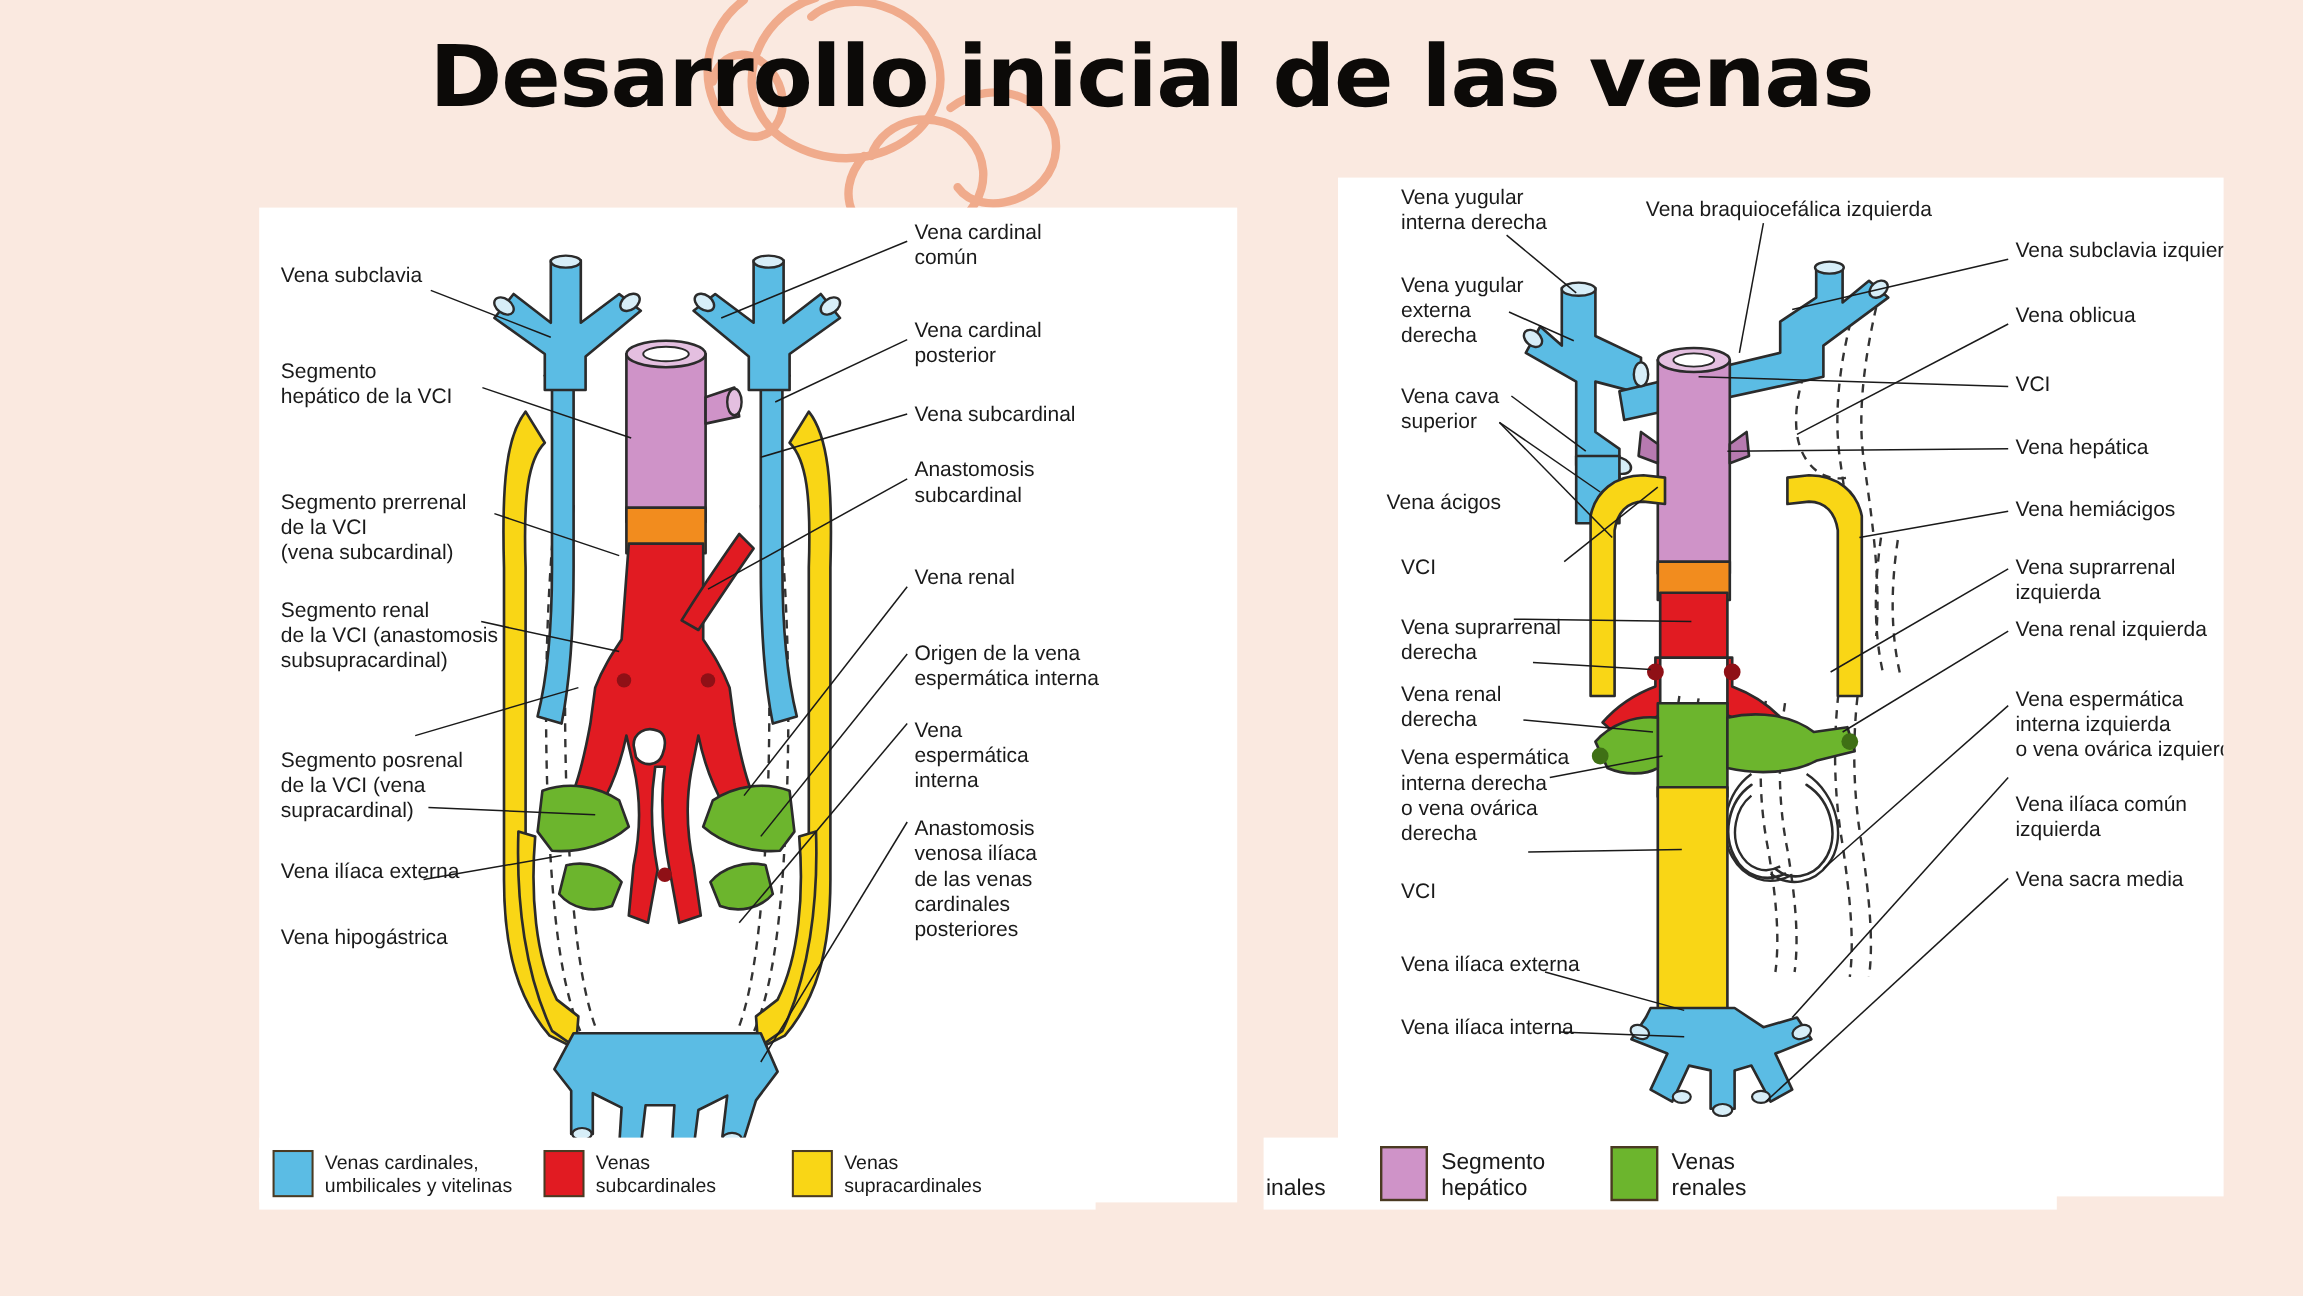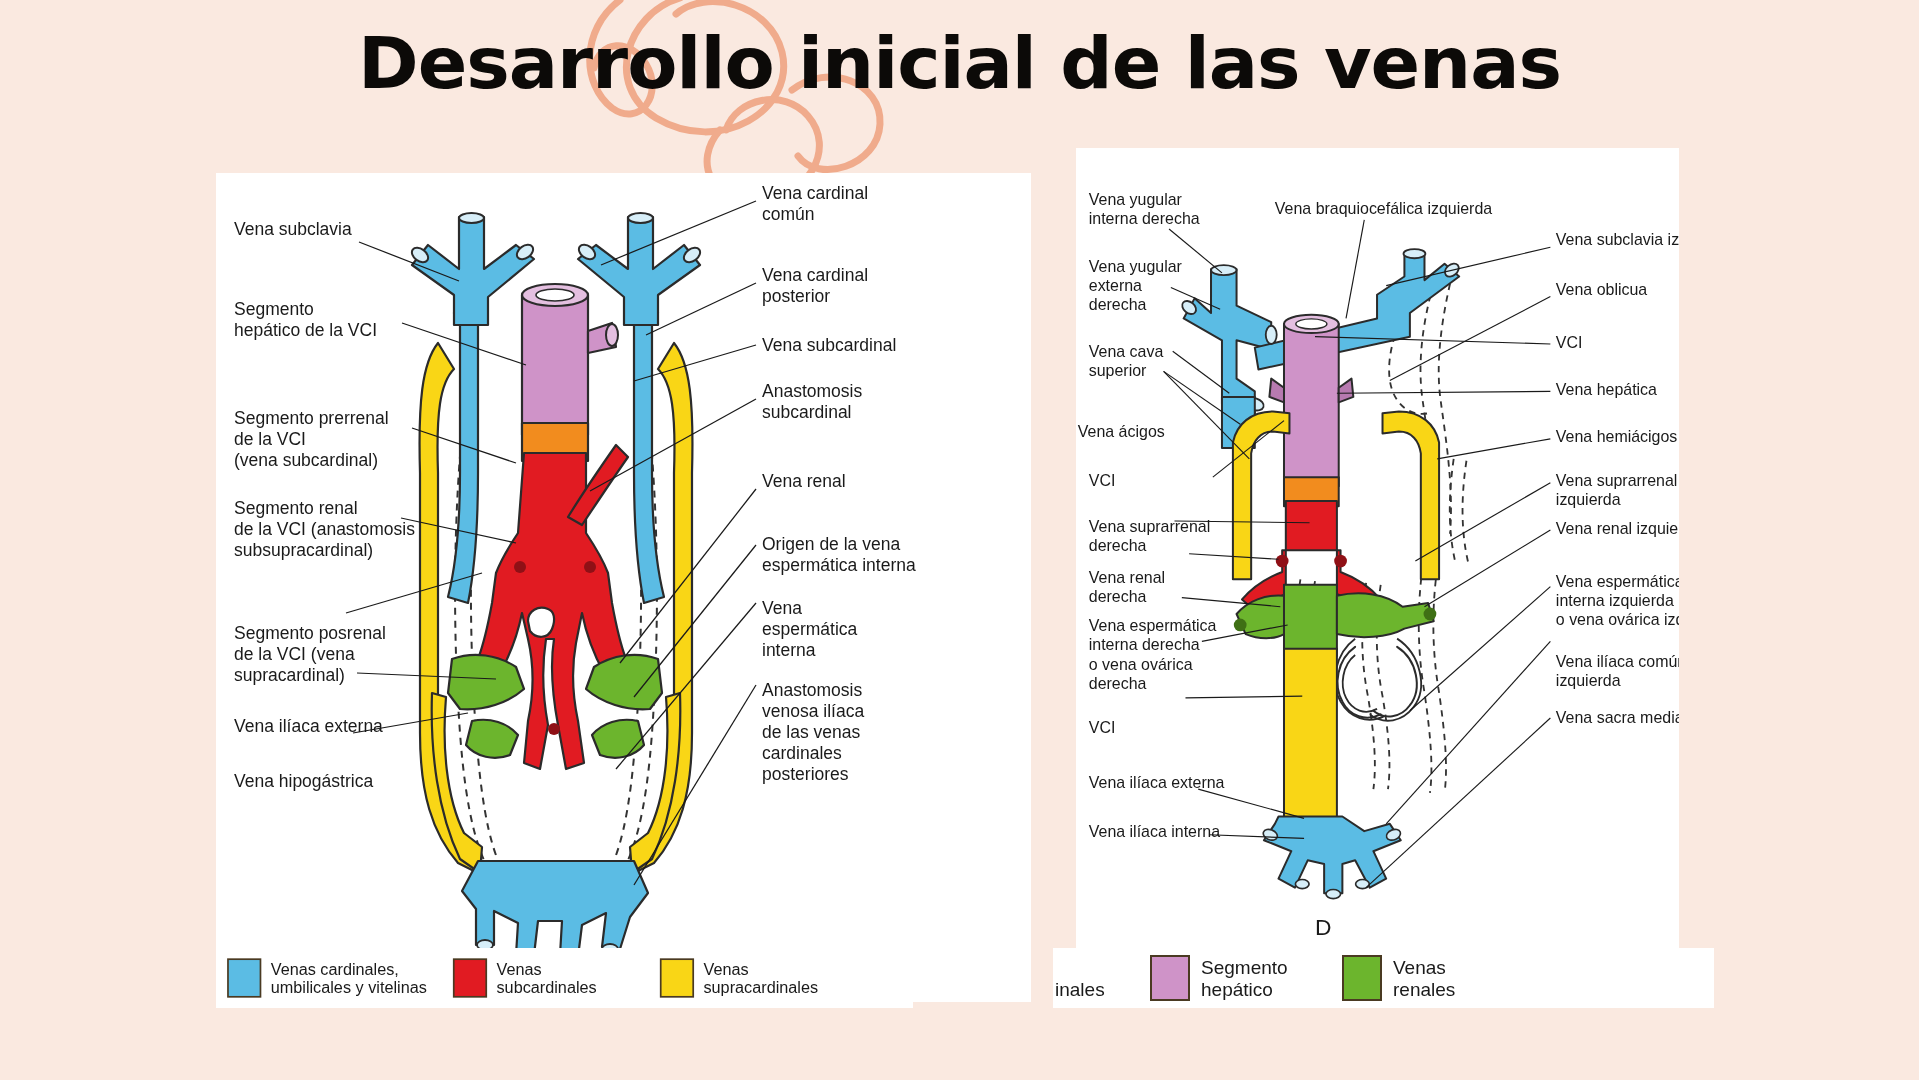--- a/index.html
+++ b/index.html
@@ -23,21 +23,21 @@
     font-family: "DejaVu Sans", sans-serif;
     transform: scaleX(1.03);
   }
 
   
   .panel {
     position: absolute; background: #ffffff; z-index: 2;
     overflow: hidden;
   }
   #panel-c { left: 216px; top: 173px; width: 815px; height: 829px; }
-  #panel-d { left: 1076px; top: 148px; width: 603px; height: 849px; }
+  #panel-d { left: 1115px; top: 148px; width: 738px; height: 849px; }
 
   .panel-svg { display: block; width: 100%; height: 100%; }
 
   .lbl { font-size: 17.5px; fill: #1a1a1a; font-family: "Liberation Sans", sans-serif; }
   .lbl-letter { font-size: 25px; fill: #1a1a1a; font-family: "Liberation Sans", sans-serif; }
   .lead { stroke: #1a1a1a; stroke-width: 1.25; fill: none; }
   .dashed { stroke: #333; stroke-width: 2; fill: none; stroke-dasharray: 7 6; }
   .vess { stroke: #2b2b2b; stroke-width: 2.2; stroke-linejoin: round; stroke-linecap: round; }
 
   .legend-box { stroke: #4a3a22; stroke-width: 2; }

